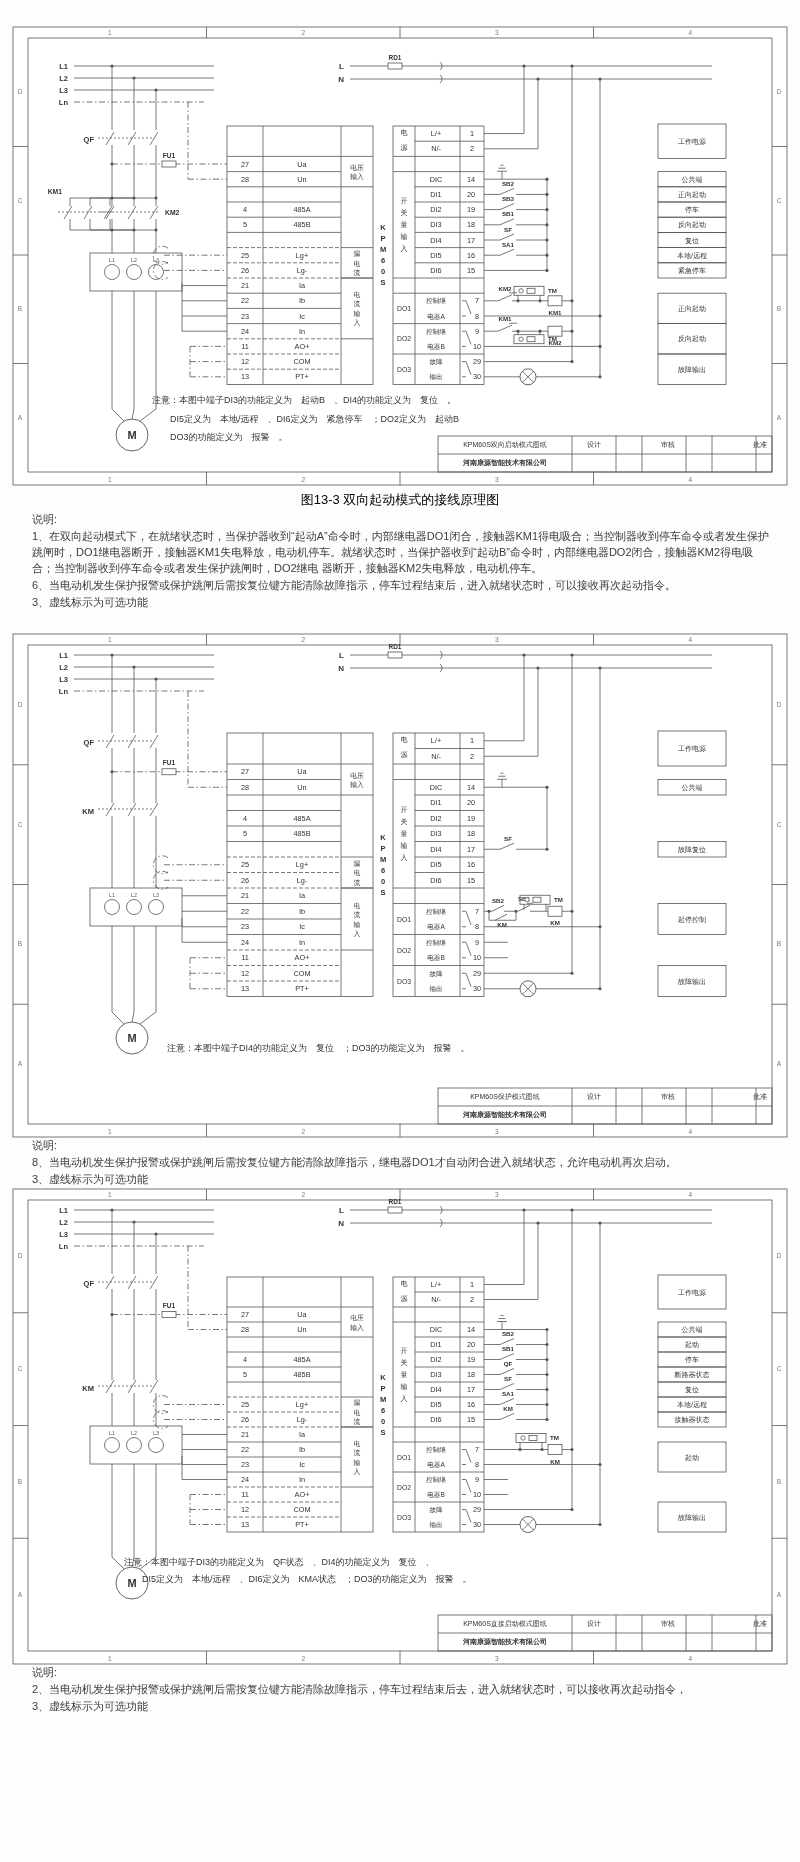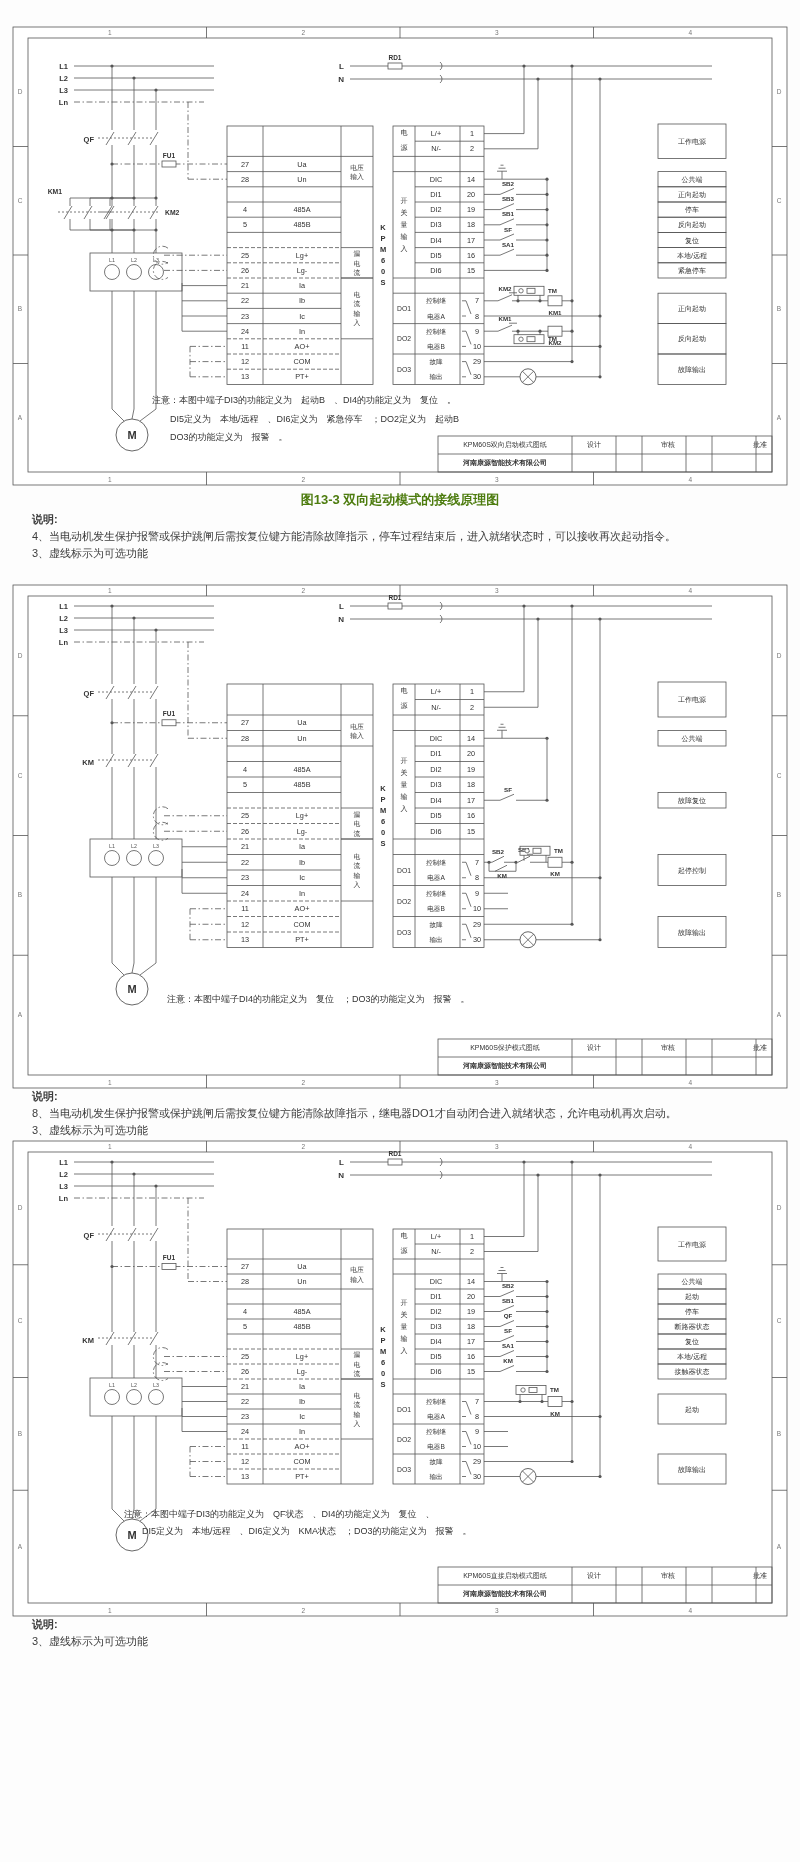--- a/index.html
+++ b/index.html
@@ -12,31 +12,31 @@
   .sheet{width:776px;margin:0 auto;}
   .sec{padding-top:0;}
   .sec1{padding-top:26px;}
   .sec2{margin-top:22px;}
   .sec3{margin-top:0;}
   svg{display:block;background:#ffffff;}
   svg text{font-family:"Liberation Sans", sans-serif;}
   .caption{
     text-align:center;
     font-size:13px;
-    font-weight:700;
-    color:#4d7c0f;
+    font-weight:400;
+    color:#000000;
     margin:5px 0 3px 0;
   }
   .desc{
     font-size:11px;
     line-height:1.45;
     color:#3c3c3c;
     padding:0 14px 0 20px;
   }
-  .desc-h{margin-bottom:1px;font-weight:bold;}
+  .desc-h{margin-bottom:1px;}
   .desc-line{margin:0 0 1px 0;}
   .bottom-pad{height:26px;}
 </style>
 </head>
 <body>
 
 <div class="sheet sec sec1">
   <svg viewBox="0 0 776 460" width="776" height="460">
       <g>
         <rect x="1" y="1" width="774" height="458" fill="none" stroke="#565656" stroke-width="0.8"></rect>
@@ -452,21 +452,22 @@
         <text x="582" y="421" fill="#333" font-size="7" text-anchor="middle">设计</text>
         <text x="656" y="421" fill="#333" font-size="7" text-anchor="middle">审核</text>
         <text x="748" y="421" fill="#333" font-size="7" text-anchor="middle">批准</text>
         <text x="493" y="439" fill="#333" font-size="7" text-anchor="middle" font-weight="700">河南康源智能技术有限公司</text>
       </g>
     </svg>
   <div class="caption">图13-3 双向起动模式的接线原理图</div>
   <div class="desc">
     <div class="desc-h">说明:</div>
     <div>
-        <div class="desc-line">4、当电动机发生保护报警或保护跳闸后需按复位键方能清除故障指示，停车过程结束后，进入就绪状态时，可以接收再次起动指令。</div>
+        <div class="desc-line">1、在双向起动模式下，在就绪状态时，当保护器收到“起动A”命令时，内部继电器DO1闭合，接触器KM1得电吸合；当控制器收到停车命令或者发生保护跳闸时，DO1继电器断开，接触器KM1失电释放，电动机停车。就绪状态时，当保护器收到“起动B”命令时，内部继电器DO2闭合，接触器KM2得电吸合；当控制器收到停车命令或者发生保护跳闸时，DO2继电 器断开，接触器KM2失电释放，电动机停车。</div>
+        <div class="desc-line">6、当电动机发生保护报警或保护跳闸后需按复位键方能清除故障指示，停车过程结束后，进入就绪状态时，可以接收再次起动指令。</div>
         <div class="desc-line">3、虚线标示为可选功能</div>
       </div>
   </div>
 </div>
 
 <div class="sheet sec sec2">
   <svg viewBox="0 0 776 505" width="776" height="505">
       <g>
         <rect x="1" y="1" width="774" height="503" fill="none" stroke="#565656" stroke-width="0.8"></rect>
         <rect x="16" y="12" width="744" height="479" fill="none" stroke="#565656" stroke-width="0.8"></rect>
@@ -1190,17 +1191,18 @@
         <text x="493" y="438" fill="#333" font-size="7" text-anchor="middle">KPM60S直接启动模式图纸</text>
         <text x="582" y="438" fill="#333" font-size="7" text-anchor="middle">设计</text>
         <text x="656" y="438" fill="#333" font-size="7" text-anchor="middle">审核</text>
         <text x="748" y="438" fill="#333" font-size="7" text-anchor="middle">批准</text>
         <text x="493" y="456" fill="#333" font-size="7" text-anchor="middle" font-weight="700">河南康源智能技术有限公司</text>
       </g>
     </svg>
   <div class="desc">
     <div class="desc-h">说明:</div>
     <div>
+        <div class="desc-line">2、当电动机发生保护报警或保护跳闸后需按复位键方能清除故障指示，停车过程结束后去，进入就绪状态时，可以接收再次起动指令，</div>
         <div class="desc-line">3、虚线标示为可选功能</div>
       </div>
   </div>
 </div>
 <div class="bottom-pad"></div>
 
 </body></html>

